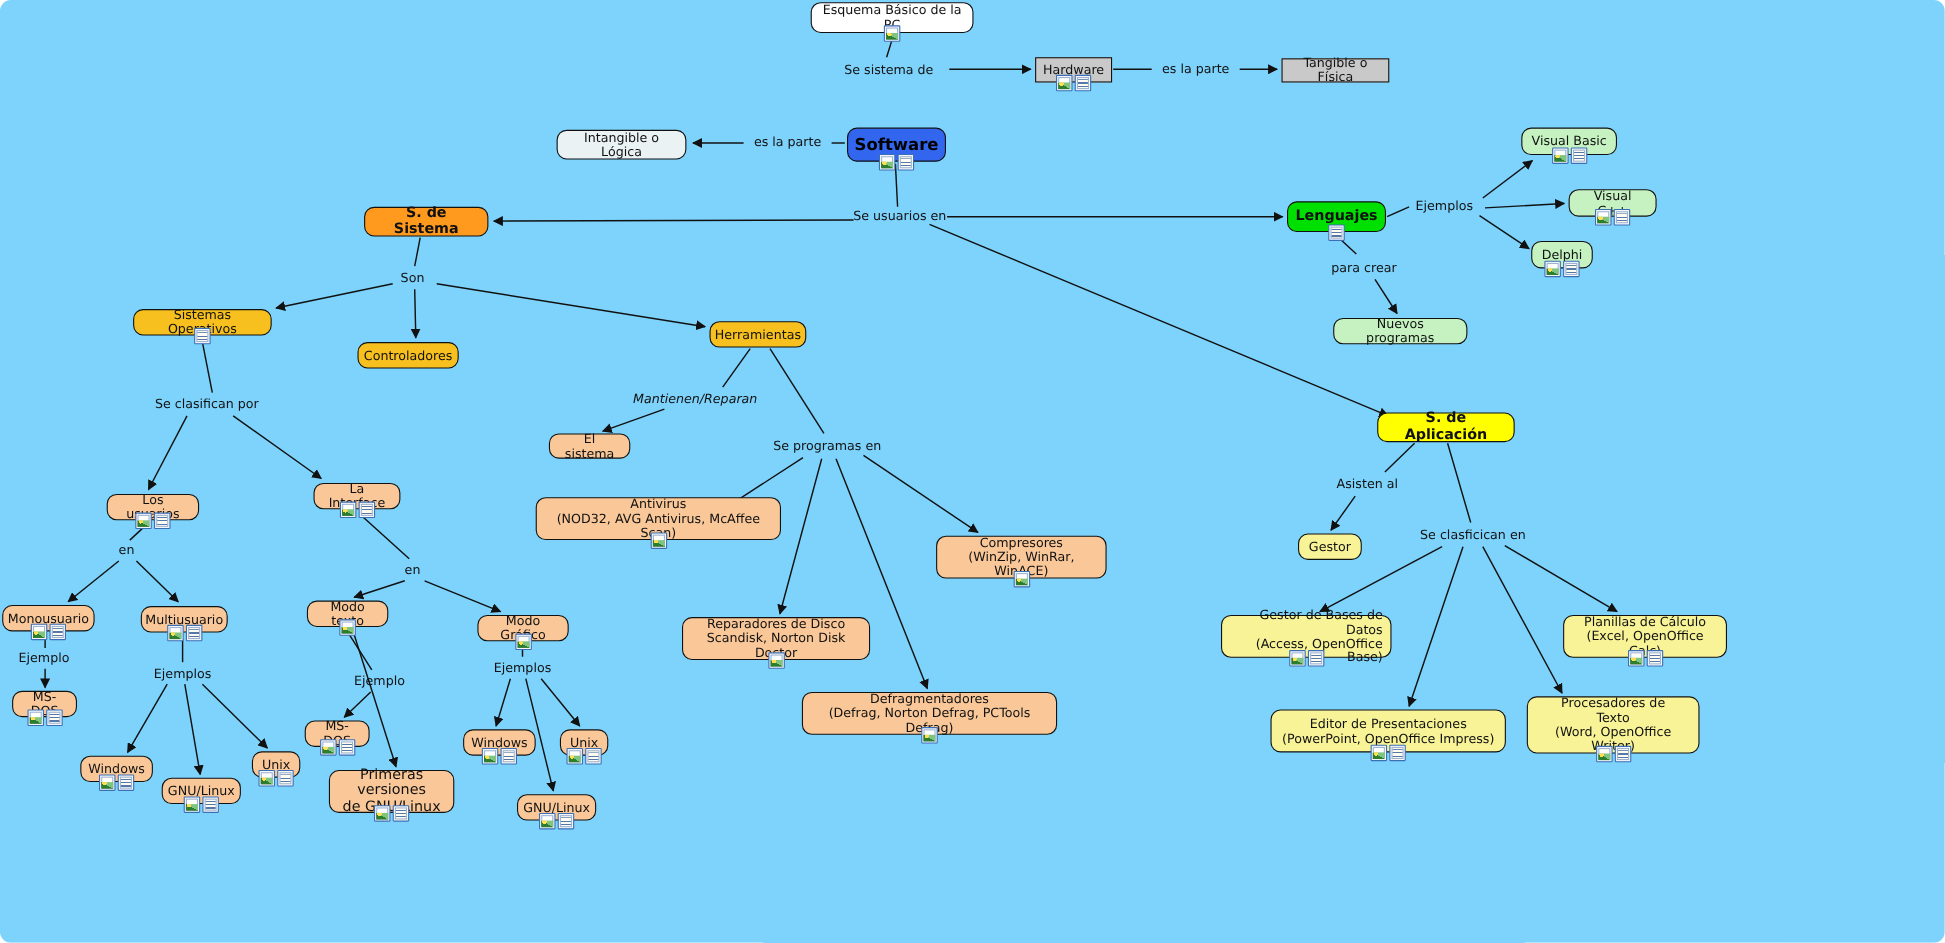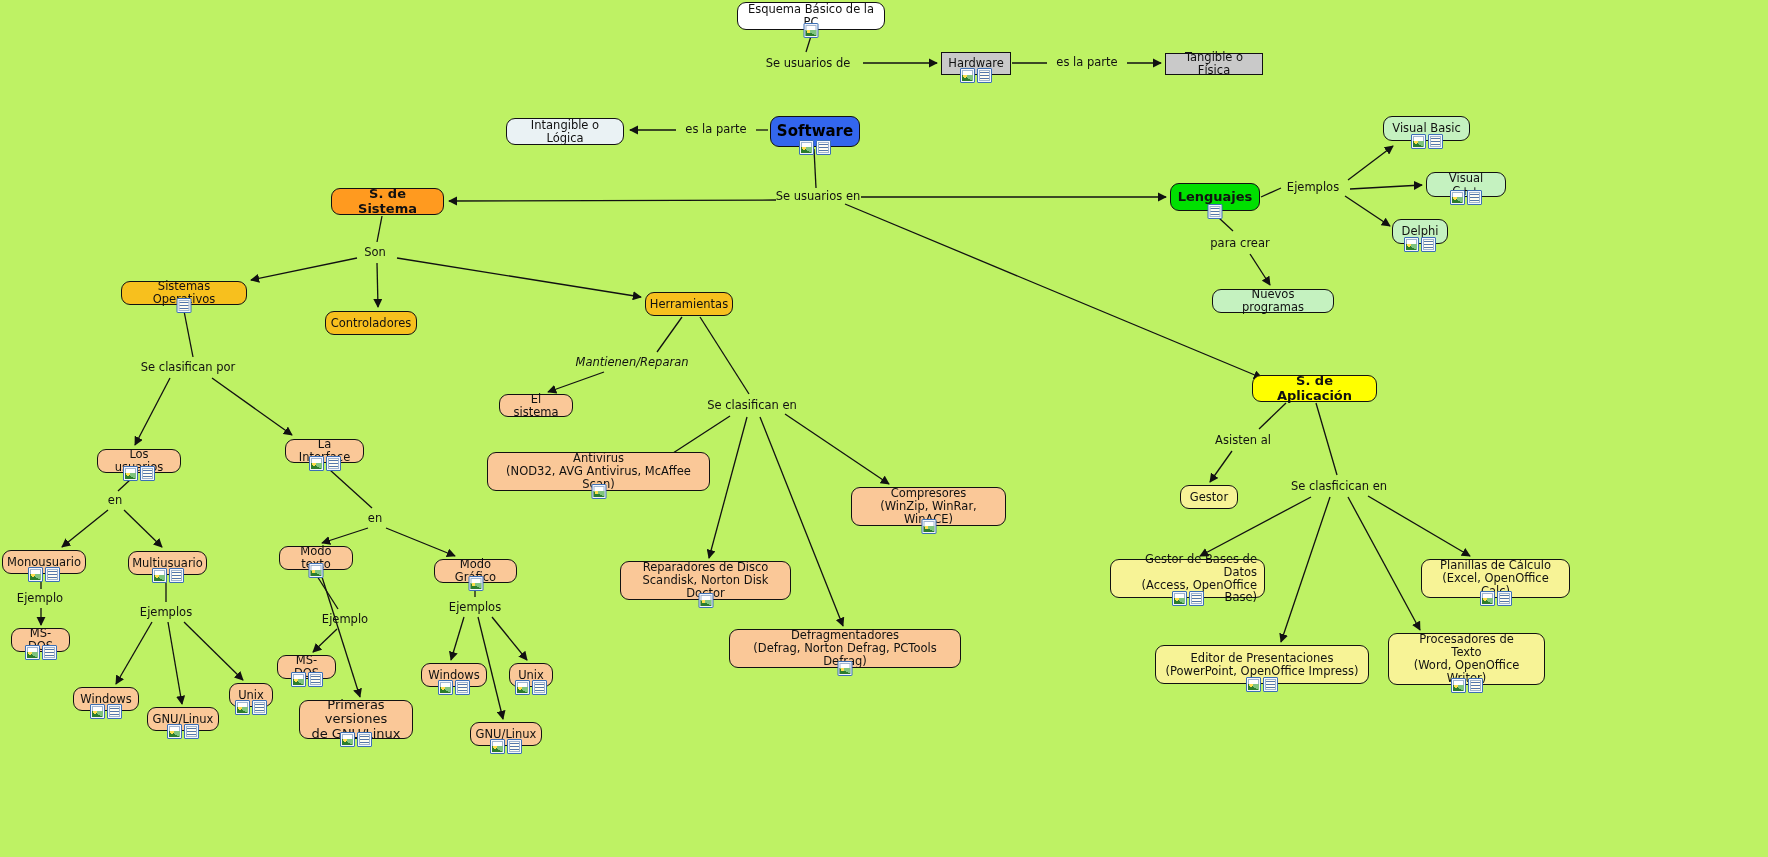--- a/index.html
+++ b/index.html
@@ -1,17 +1,17 @@
 <!DOCTYPE html>
 <html><head>
 <meta charset="utf-8">
 <style>
   html,body{margin:0;padding:0;background:#ffffff;}
   body{font-family:"DejaVu Sans","Liberation Sans",sans-serif;}
-  #map{position:relative;width:1768px;height:857px;background:#bef264;overflow:hidden;}
+  #map{position:relative;width:1768px;height:857px;background:#7dd3fc;overflow:hidden;border-radius:10px;}
   #edges{position:absolute;left:0;top:0;width:1768px;height:857px;pointer-events:none;}
 
   .node{
     position:absolute;
     box-sizing:border-box;
     display:flex;
     align-items:center;
     justify-content:center;
     text-align:center;
     border:1px solid #111;
@@ -199,30 +199,30 @@
 (Access, OpenOffice Base)</span><div class="badges"><span class="badge pic"></span><span class="badge note"></span></div></div>
       <div class="node c-paleyellow rounded" style="left: 1421px; top: 559px; width: 149px; height: 39px; font-size: 11.5px;"><span>Planillas de Cálculo
 (Excel, OpenOffice Calc)</span><div class="badges"><span class="badge pic"></span><span class="badge note"></span></div></div>
       <div class="node c-paleyellow rounded" style="left: 1155px; top: 645px; width: 214px; height: 39px; font-size: 11.5px;"><span>Editor de Presentaciones
 (PowerPoint, OpenOffice Impress)</span><div class="badges"><span class="badge pic"></span><span class="badge note"></span></div></div>
       <div class="node c-paleyellow rounded" style="left: 1388px; top: 633px; width: 157px; height: 52px; font-size: 11.5px;"><span>Procesadores de
 Texto
 (Word, OpenOffice Writer)</span><div class="badges"><span class="badge pic"></span><span class="badge note"></span></div></div>
     </div>
   <div id="labels-layer">
-      <div class="link-label" style="left: 808px; top: 63px; font-size: 11.5px;">Se usuarios de</div>
+      <div class="link-label" style="left: 808px; top: 63px; font-size: 11.5px;">Se sistema de</div>
       <div class="link-label" style="left: 1087px; top: 62px; font-size: 11.5px;">es la parte</div>
       <div class="link-label" style="left: 716px; top: 129px; font-size: 11.5px;">es la parte</div>
       <div class="link-label" style="left: 818px; top: 196px; font-size: 11.5px;">Se usuarios en</div>
       <div class="link-label" style="left: 1313px; top: 187px; font-size: 11.5px;">Ejemplos</div>
       <div class="link-label" style="left: 1240px; top: 243px; font-size: 11.5px;">para crear</div>
       <div class="link-label" style="left: 375px; top: 252px; font-size: 11.5px;">Son</div>
       <div class="link-label" style="left: 188px; top: 367px; font-size: 11.5px;">Se clasifican por</div>
       <div class="link-label" style="left: 632px; top: 362px; font-size: 11.5px; font-style: italic;">Mantienen/Reparan</div>
-      <div class="link-label" style="left: 752px; top: 405px; font-size: 11.5px;">Se clasifican en</div>
+      <div class="link-label" style="left: 752px; top: 405px; font-size: 11.5px;">Se programas en</div>
       <div class="link-label" style="left: 115px; top: 500px; font-size: 11.5px;">en</div>
       <div class="link-label" style="left: 375px; top: 518px; font-size: 11.5px;">en</div>
       <div class="link-label" style="left: 40px; top: 598px; font-size: 11.5px;">Ejemplo</div>
       <div class="link-label" style="left: 166px; top: 612px; font-size: 11.5px;">Ejemplos</div>
       <div class="link-label" style="left: 345px; top: 619px; font-size: 11.5px;">Ejemplo</div>
       <div class="link-label" style="left: 475px; top: 607px; font-size: 11.5px;">Ejemplos</div>
       <div class="link-label" style="left: 1243px; top: 440px; font-size: 11.5px;">Asisten al</div>
       <div class="link-label" style="left: 1339px; top: 486px; font-size: 11.5px;">Se clasficican en</div>
     </div>
 </div>

